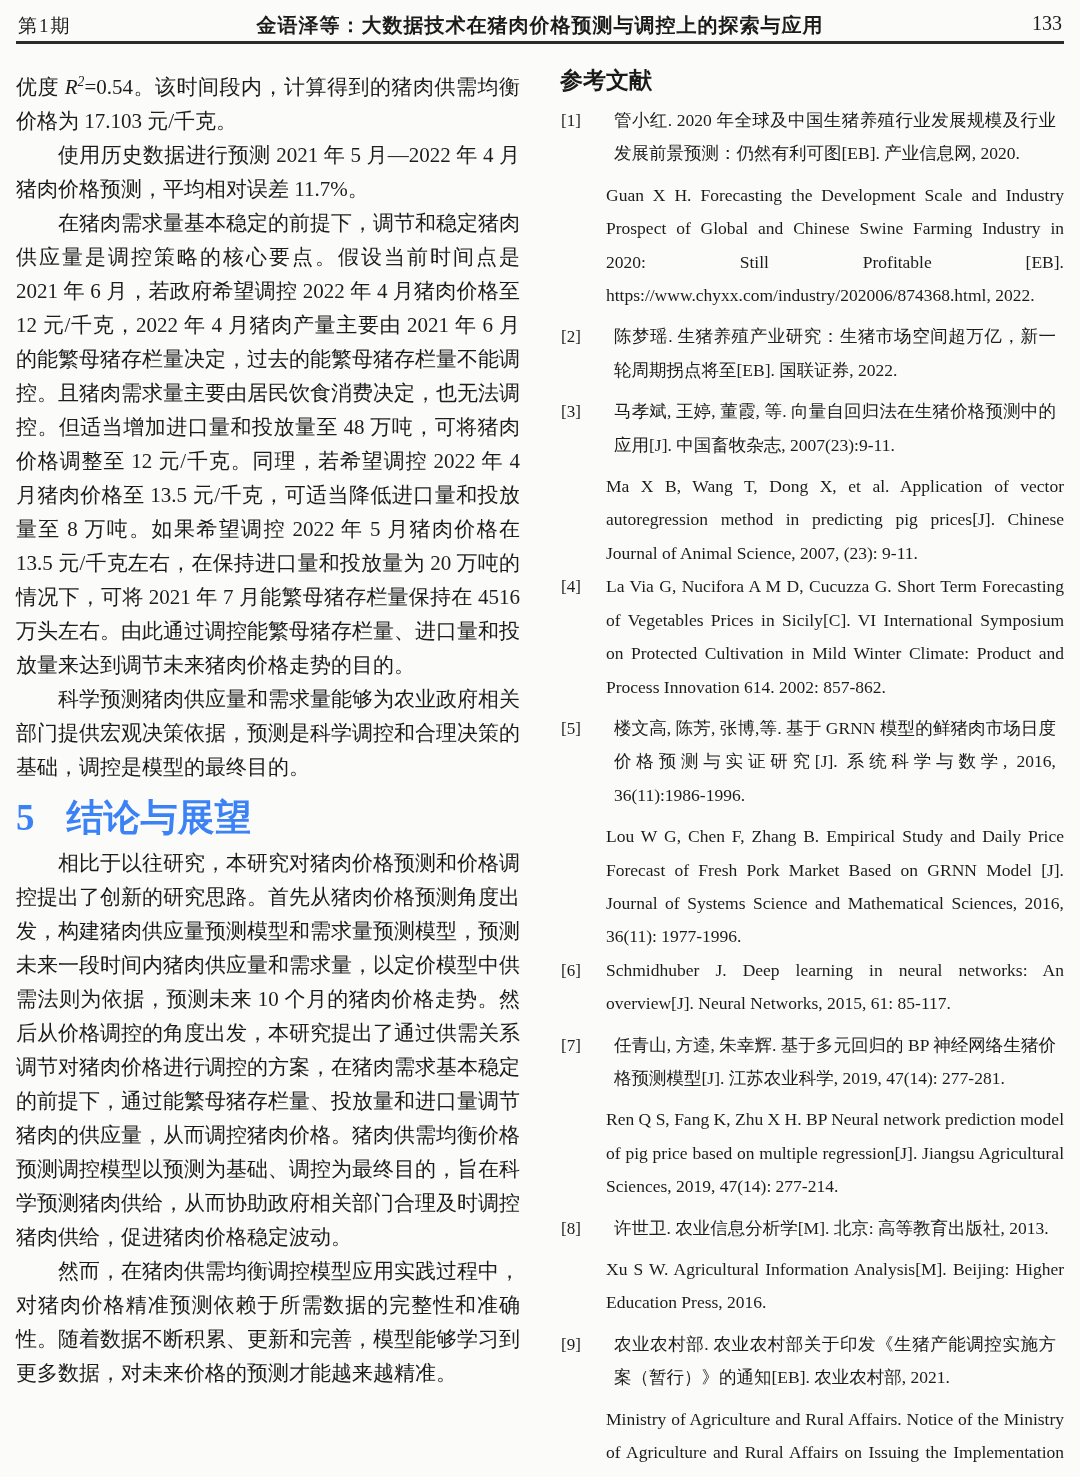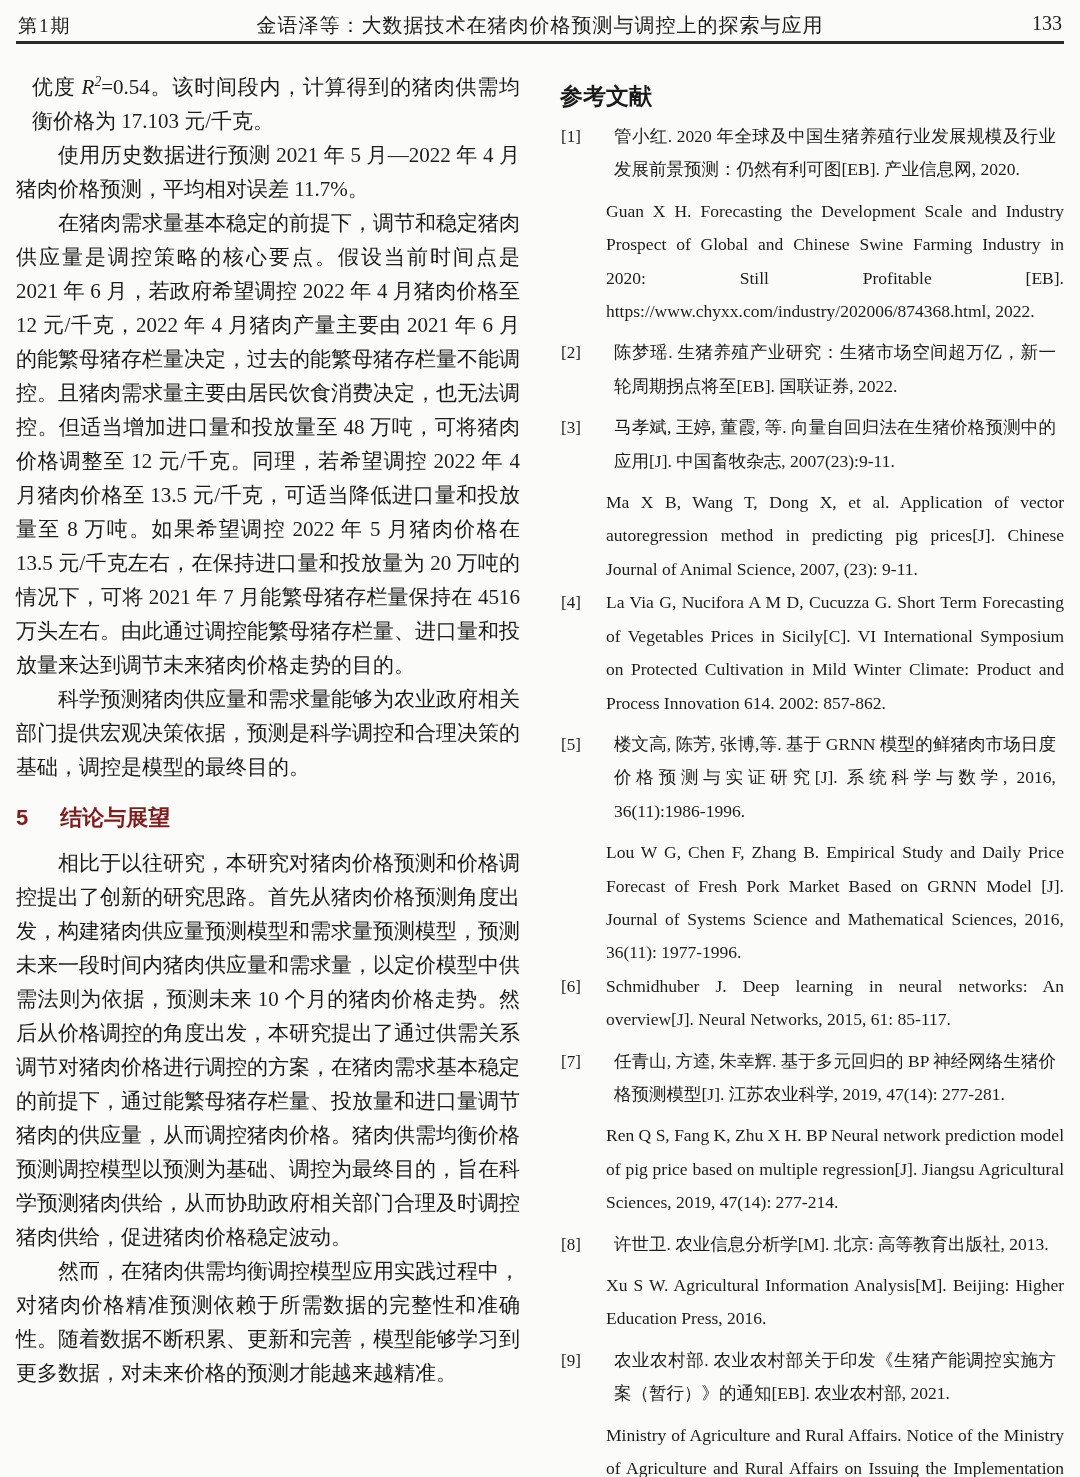--- a/index.html
+++ b/index.html
@@ -15,48 +15,48 @@
   }
   
   .running-header{
     position:relative;height:31px;
     border-bottom:3px solid #2b2b2b;
   }
   .issue{position:absolute;left:2px;top:3px;font-size:19px;letter-spacing:2px;}
   .running-title{
     position:absolute;left:0;right:0;top:2px;text-align:center;
     font-family:"Liberation Sans","DejaVu Sans",sans-serif;
-    font-weight:normal;font-size:20px;letter-spacing:1px;
+    font-weight:bold;font-size:20px;letter-spacing:1px;
   }
   .page-number{position:absolute;right:2px;top:2px;font-size:20px;}
 
   
   .columns{display:flex;gap:40px;margin-top:21px;}
   .col{width:504px;box-sizing:border-box;}
 
   
   .body-text p{
     margin:0;font-size:21px;line-height:34px;
     text-align:justify;text-indent:2em;
   }
-  .body-text p.no-indent{text-indent:0;margin-left:16px;}
+  .body-text p.no-indent{text-indent:0;}
   .formula{font-style:italic;}
   .formula sup{font-size:0.65em;}
   .formula .eq{font-style:normal;}
 
   .section-heading{
     margin:17px 0 11px;padding:0;
-    font-family:Liberation Sans, sans-serif;
-    font-weight:bold;font-size:22px;line-height:34px;color:#7f1d1d;
+    font-family:Liberation Serif, serif;
+    font-weight:bold;font-size:37px;line-height:34px;color:#3b82f6;
   }
   .section-heading .sec-num{margin-right:32px;}
 
   
   .refs-heading{
-    margin:16px 0 9px;padding:0;
+    margin:0 0 9px;padding:0;
     font-family:"Liberation Sans","DejaVu Sans",sans-serif;
     font-weight:bold;font-size:23px;line-height:30px;color:#1a1a1a;
   }
   .ref-item{
     position:relative;padding-left:46px;
     font-size:17.5px;line-height:33.4px;text-align:justify;
   }
   .ref-label{position:absolute;left:1px;top:0;font-size:17px;}
   .ref-zh{margin:8px;}
   .ref-en{margin:0;font-family:"Liberation Serif","DejaVu Serif",serif;}

